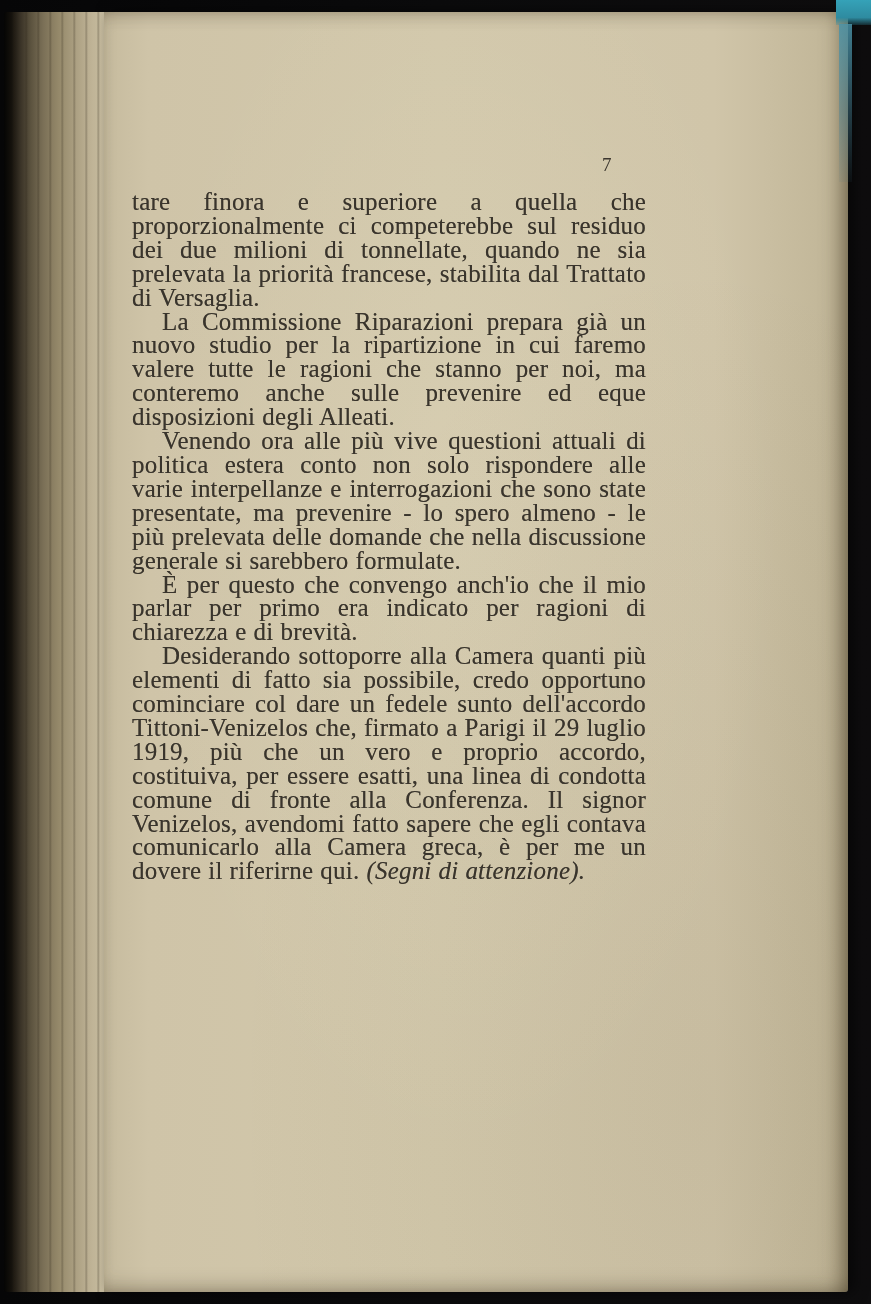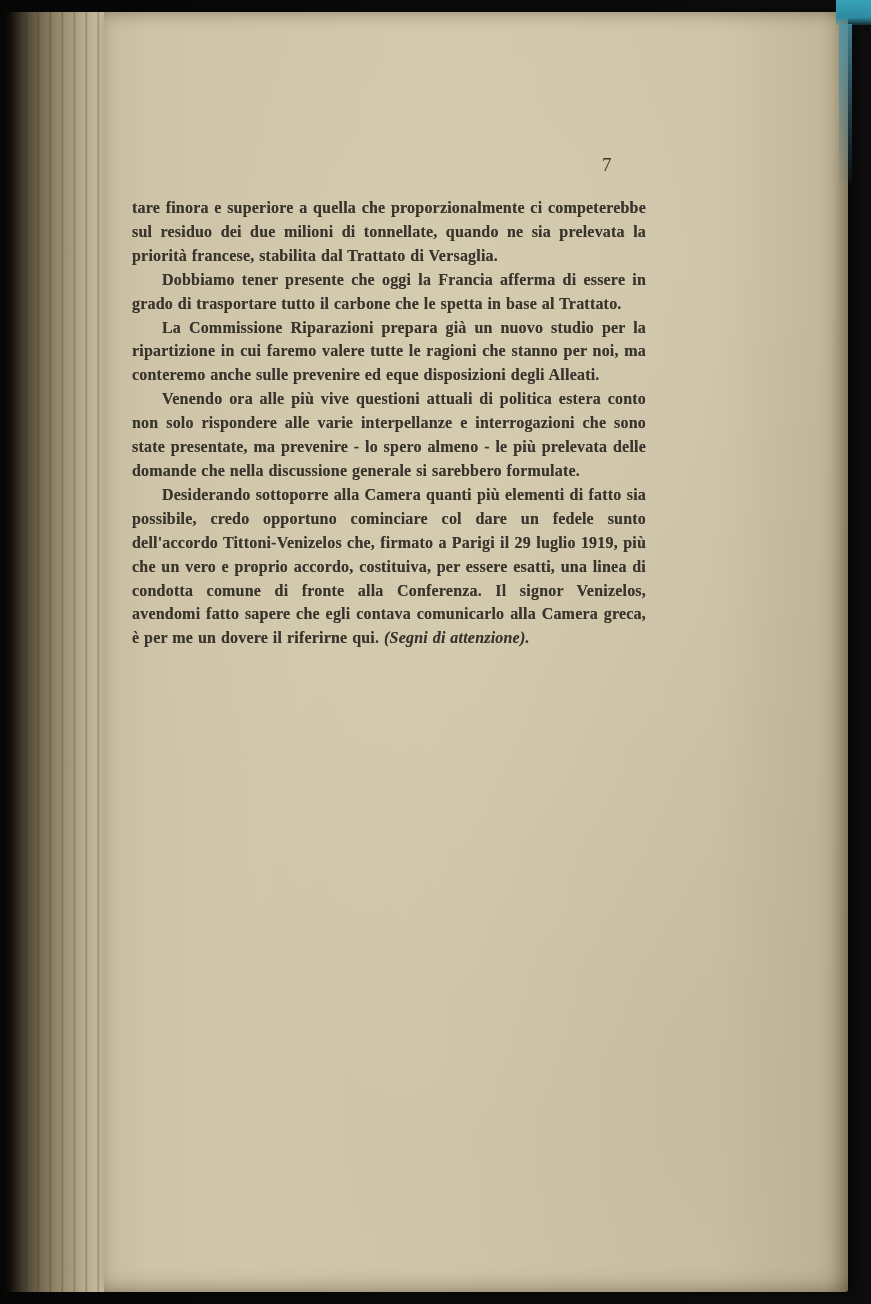--- a/index.html
+++ b/index.html
@@ -62,29 +62,28 @@
     position: absolute;
     left: 498px;
     top: 142px;
     font-size: 19px;
     color: #3b362e;
     letter-spacing: 0.5px;
   }
   .text-block {
     position: absolute;
     left: 28px;
-    top: 184px;
+    top: 178px;
     width: 514px;
     color: #39342c;
-    font-size: 16px;
+    font-size: 25px;
     line-height: 23.9px;
     text-align: justify;
     letter-spacing: 0.2px;
     word-spacing: 0.6px;
-    font-weight: bold;
   }
   .para {
     margin: 0;
     text-indent: 30px;
     text-shadow: 0 0 0.4px rgba(57,52,44,0.55);
   }
   .para.first {
     text-indent: 0;
   }
   .para em {
@@ -115,23 +114,23 @@
 
 <div class="stage">
 
   <div class="binding"></div>
 
   <div class="page">
     <div class="page-number">7</div>
 
     <div class="text-block">
       <p class="para first">tare finora e superiore a quella che proporzionalmente ci competerebbe sul residuo dei due milioni di tonnellate, quando ne sia prelevata la priorità francese, stabilita dal Trattato di Versaglia.</p>
-      <p class="para">Dobbiamo tener presente che oggi la Francia afferma di essere in grado di trasportare tutto il carbone che le spetta in base al Trattato.</p>
       <p class="para">La Commissione Riparazioni prepara già un nuovo studio per la ripartizione in cui faremo valere tutte le ragioni che stanno per noi, ma conteremo anche sulle prevenire ed eque disposizioni degli Alleati.</p>
       <p class="para">Venendo ora alle più vive questioni attuali di politica estera conto non solo rispondere alle varie interpellanze e interrogazioni che sono state presentate, ma prevenire - lo spero almeno - le più prelevata delle domande che nella discussione generale si sarebbero formulate.</p>
+      <p class="para">È per questo che convengo anch'io che il mio parlar per primo era indicato per ragioni di chiarezza e di brevità.</p>
       <p class="para"><span>Desiderando sottoporre alla Camera quanti più elementi di fatto sia possibile, credo opportuno cominciare col dare un fedele sunto dell'accordo Tittoni-Venizelos che, firmato a Parigi il 29 luglio 1919, più che un vero e proprio accordo, costituiva, per essere esatti, una linea di condotta comune di fronte alla Conferenza. Il signor Venizelos, avendomi fatto sapere che egli contava comunicarlo alla Camera greca, è per me un dovere il riferirne qui.</span> <em>(Segni di attenzione).</em></p>
     </div>
   </div>
 
   <div class="artifact artifact-corner"></div>
   <div class="artifact artifact-strip"></div>
 
 </div>
 
 </body></html>

